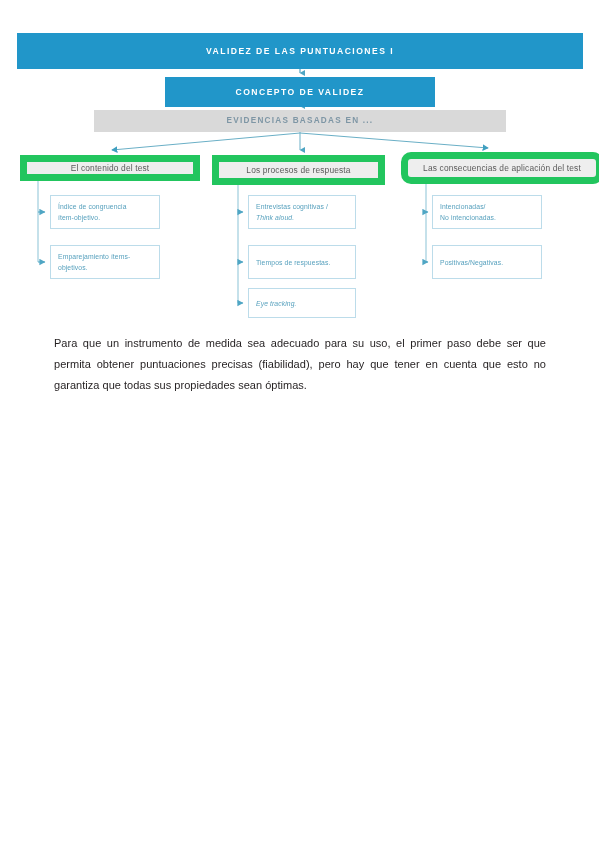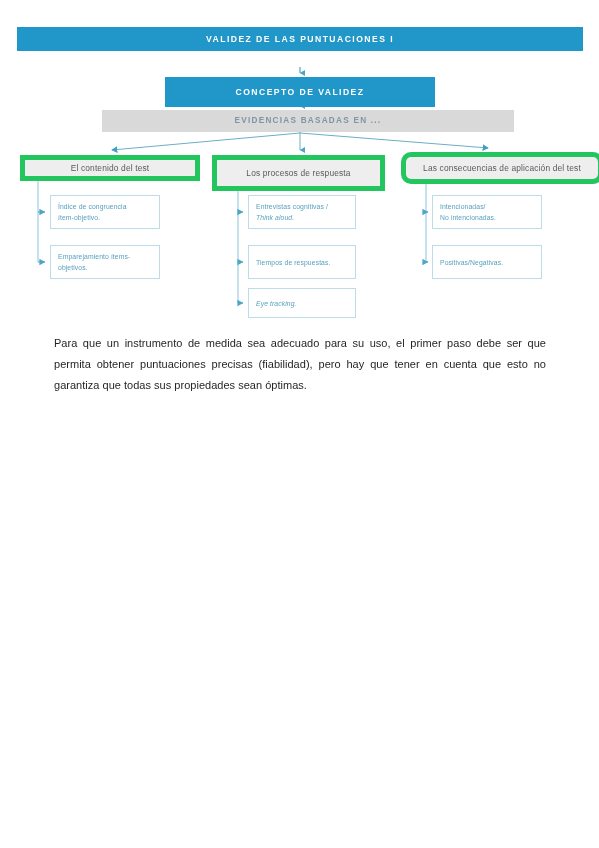--- a/index.html
+++ b/index.html
@@ -52,67 +52,66 @@
     display: block;
     font-size: 8.6px;
     letter-spacing: 1.45px;
     font-weight: 700;
     line-height: 1.2;
     color: #ffffff;
   }
 
   #bar-title {
     left: 17px;
-    top: 27px;
+    top: 33px;
     width: 566px;
-    height: 24px;
+    height: 36px;
   }
   #bar-concept {
     left: 165px;
     top: 77px;
     width: 270px;
     height: 30px;
   }
   #bar-evidence {
     left: 94px;
     top: 110px;
     width: 412px;
     height: 22px;
     background: #d9d9d9;
-    margin-left: 8px;
   }
   #bar-evidence span {
     color: #7e96a5;
     font-weight: 700;
     letter-spacing: 1.25px;
     font-size: 8.2px;
   }
 
   
   .cat-box {
     position: absolute;
     box-sizing: border-box;
     background: #eeeeee;
-    border: 5px solid #22c55e;
+    border: 7px solid #22c55e;
     display: flex;
     align-items: center;
     justify-content: center;
     text-align: center;
     z-index: 3;
   }
   .cat-box span {
     display: block;
     font-size: 8.4px;
     line-height: 1.45;
     color: #5a5a5a;
     padding: 0 6px;
     letter-spacing: 0.15px;
   }
   #cat-0 { left: 20px;  top: 155px; width: 180px; height: 26px; }
-  #cat-1 { left: 212px; top: 155px; width: 173px; height: 36px; }
+  #cat-1 { left: 212px; top: 155px; width: 173px; height: 30px; }
   #cat-2 { left: 401px; top: 152px; width: 202px; height: 32px; border-radius: 10px; }
 
   
   .leaf-box {
     position: absolute;
     box-sizing: border-box;
     background: #ffffff;
     border: 1px solid #bcdcea;
     display: flex;
     align-items: center;

